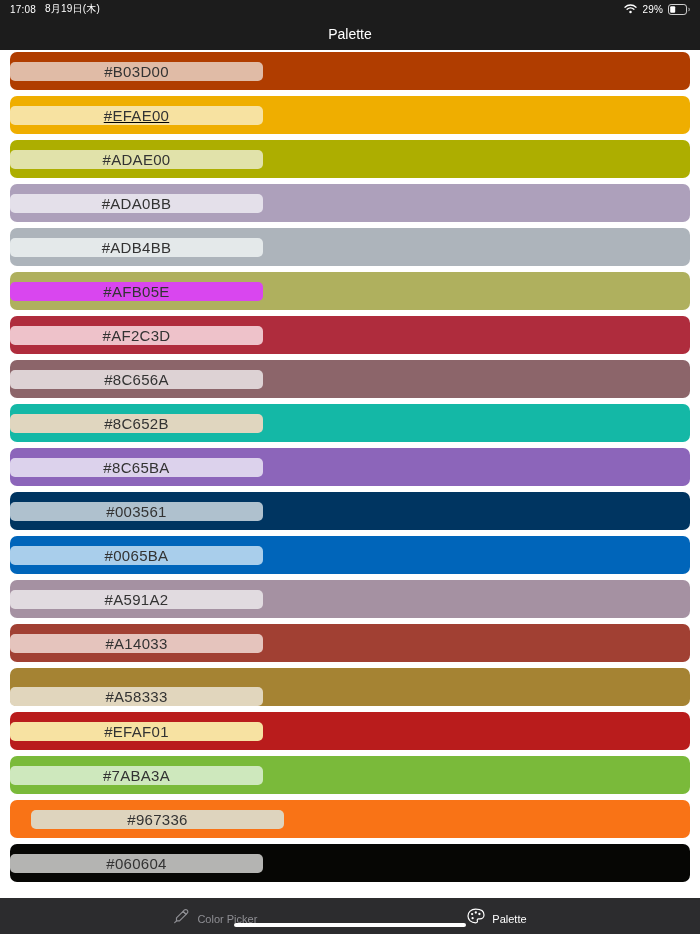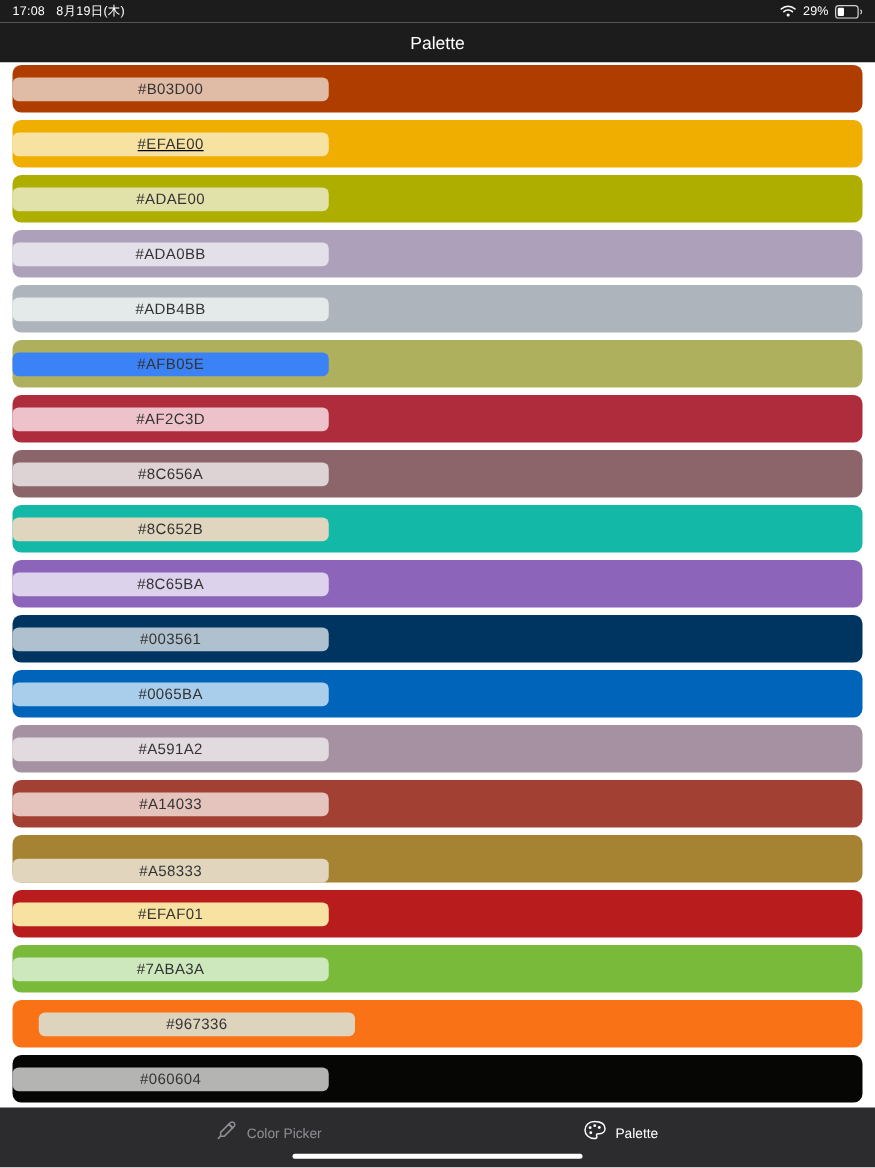--- a/index.html
+++ b/index.html
@@ -45,27 +45,27 @@
     display:flex; align-items:center;
   }
   .row:first-child{ margin-top:2px; }
   .pill{
     margin-left:0px;
     width:253px; height:19px;
     border-radius:5px;
     display:flex; align-items:center; justify-content:center;
   }
   .pill-label{
-    font-size:12px; color:#333333; letter-spacing:.3px;
+    font-size:15px; color:#333333; letter-spacing:.3px;
     white-space:nowrap;
   }
 
   
   .tabbar{
-    position:absolute; left:0; bottom:0; width:700px; height:48px;
+    position:absolute; left:0; bottom:0; width:700px; height:36px;
     background:#2c2c2e;
     display:flex; align-items:flex-start; justify-content:center;
   }
   .tabs{
     display:flex; align-items:center; gap:210px;
     margin-top:10px;
   }
   .tab{ display:flex; align-items:center; gap:7px; }
   .tab-label{ font-size:11px; }
   .tab-inactive .tab-label{ color:#8e8e93; }
@@ -131,21 +131,21 @@
         <div class="pill" style="background: rgb(228, 224, 234);">
           <span class="pill-label">#ADA0BB</span>
         </div>
       </div>
       <div class="row" style="background: rgb(173, 180, 187);">
         <div class="pill" style="background: rgb(228, 233, 234);">
           <span class="pill-label">#ADB4BB</span>
         </div>
       </div>
       <div class="row" style="background: rgb(175, 176, 94);">
-        <div class="pill" style="background: #3b82f6; align-items: center;">
+        <div class="pill" style="background: #d946ef; align-items: center;">
           <span class="pill-label">#AFB05E</span>
         </div>
       </div>
       <div class="row" style="background: rgb(175, 44, 61);">
         <div class="pill" style="background: rgb(238, 194, 202);">
           <span class="pill-label">#AF2C3D</span>
         </div>
       </div>
       <div class="row" style="background: rgb(140, 101, 106);">
         <div class="pill" style="background: rgb(221, 210, 212);">

